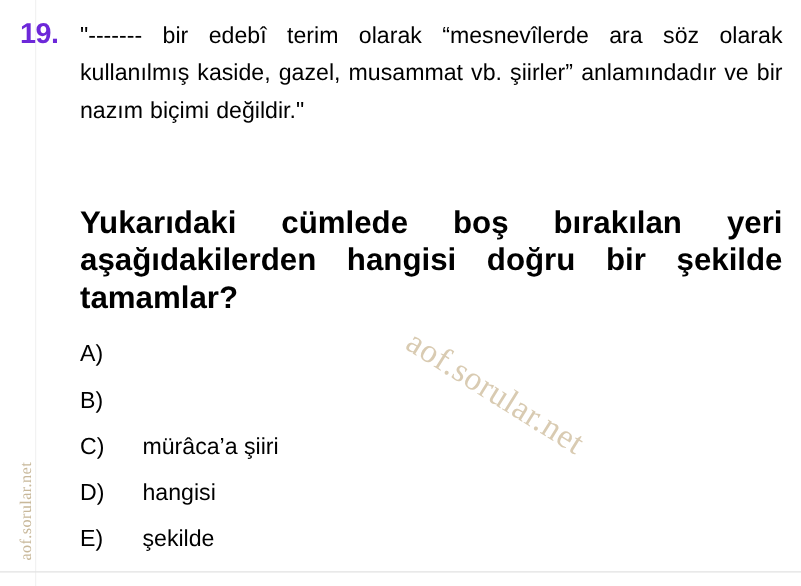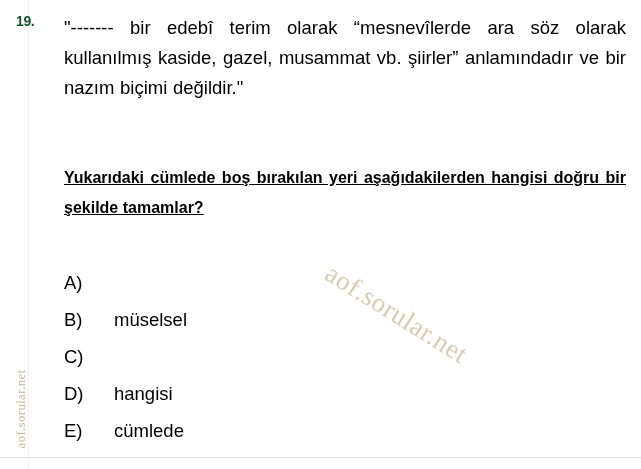--- a/index.html
+++ b/index.html
@@ -57,22 +57,22 @@
     left: 0;
     top: 0;
     width: 641px;
   }
   .q-number {
     position: absolute;
     left: 16px;
     top: 13px;
     font-family: "Liberation Sans", sans-serif;
     font-weight: bold;
-    font-size: 14px;
-    color: #14532d;
+    font-size: 23px;
+    color: #6d28d9;
     letter-spacing: -0.4px;
   }
   .q-text {
     position: absolute;
     left: 64px;
     top: 13px;
     width: 562px;
     font-family: "Liberation Sans", sans-serif;
     font-size: 18.5px;
     line-height: 30px;
@@ -81,26 +81,25 @@
     text-align-last: left;
     word-spacing: 0.5px;
   }
   .q-prompt {
     position: absolute;
     left: 64px;
     top: 163px;
     width: 562px;
     font-family: "Liberation Sans", sans-serif;
     font-weight: bold;
-    font-size: 16px;
+    font-size: 25px;
     line-height: 30px;
     color: #000000;
     text-align: justify;
     text-align-last: left;
-    text-decoration: underline;
   }
   
   .options {
     position: absolute;
     left: 64px;
     top: 272px;
     width: 540px;
   }
   .option {
     display: flex;
@@ -147,31 +146,31 @@
     <div class="q-text">"------- bir edebî terim olarak “mesnevîlerde ara söz olarak kullanılmış kaside, gazel, musammat vb. şiirler” anlamındadır ve bir nazım biçimi değildir."</div>
     <div class="q-prompt">Yukarıdaki cümlede boş bırakılan yeri aşağıdakilerden hangisi doğru bir şekilde tamamlar?</div>
   </div>
 
   <div class="options">
     <div class="option">
       <span class="option-letter">A)</span>
     </div>
     <div class="option">
       <span class="option-letter">B)</span>
-      <span class="option-text">müselsel</span>
     </div>
     <div class="option">
       <span class="option-letter">C)</span>
+      <span class="option-text">mürâca’a şiiri</span>
     </div>
     <div class="option">
       <span class="option-letter">D)</span>
       <span class="option-text">hangisi</span>
     </div>
     <div class="option">
       <span class="option-letter">E)</span>
-      <span class="option-text">cümlede</span>
+      <span class="option-text">şekilde</span>
     </div>
   </div>
 
   <div class="wm-diag">aof.sorular.net</div>
 
   <div class="bottom-rule"></div>
 </div>
 
 </body></html>

